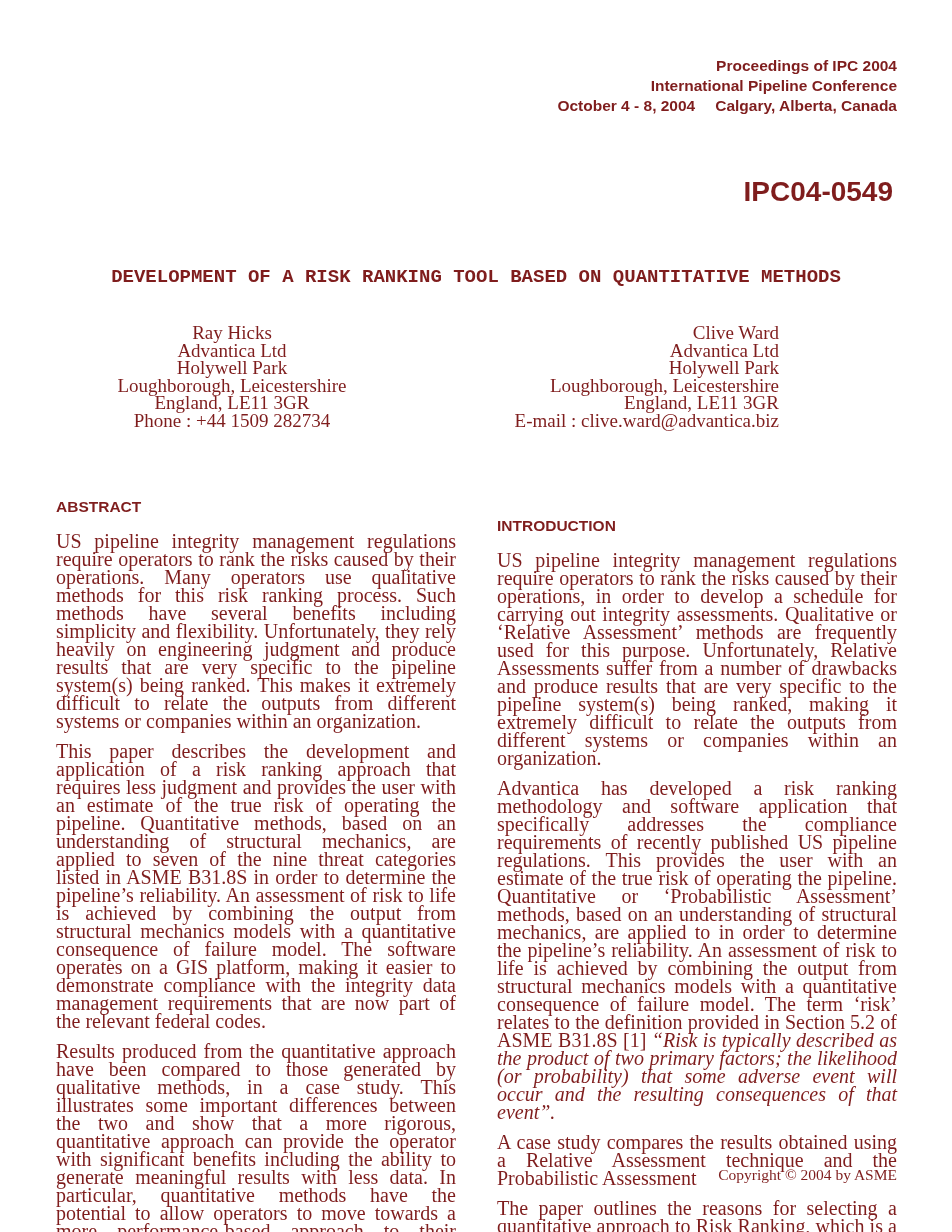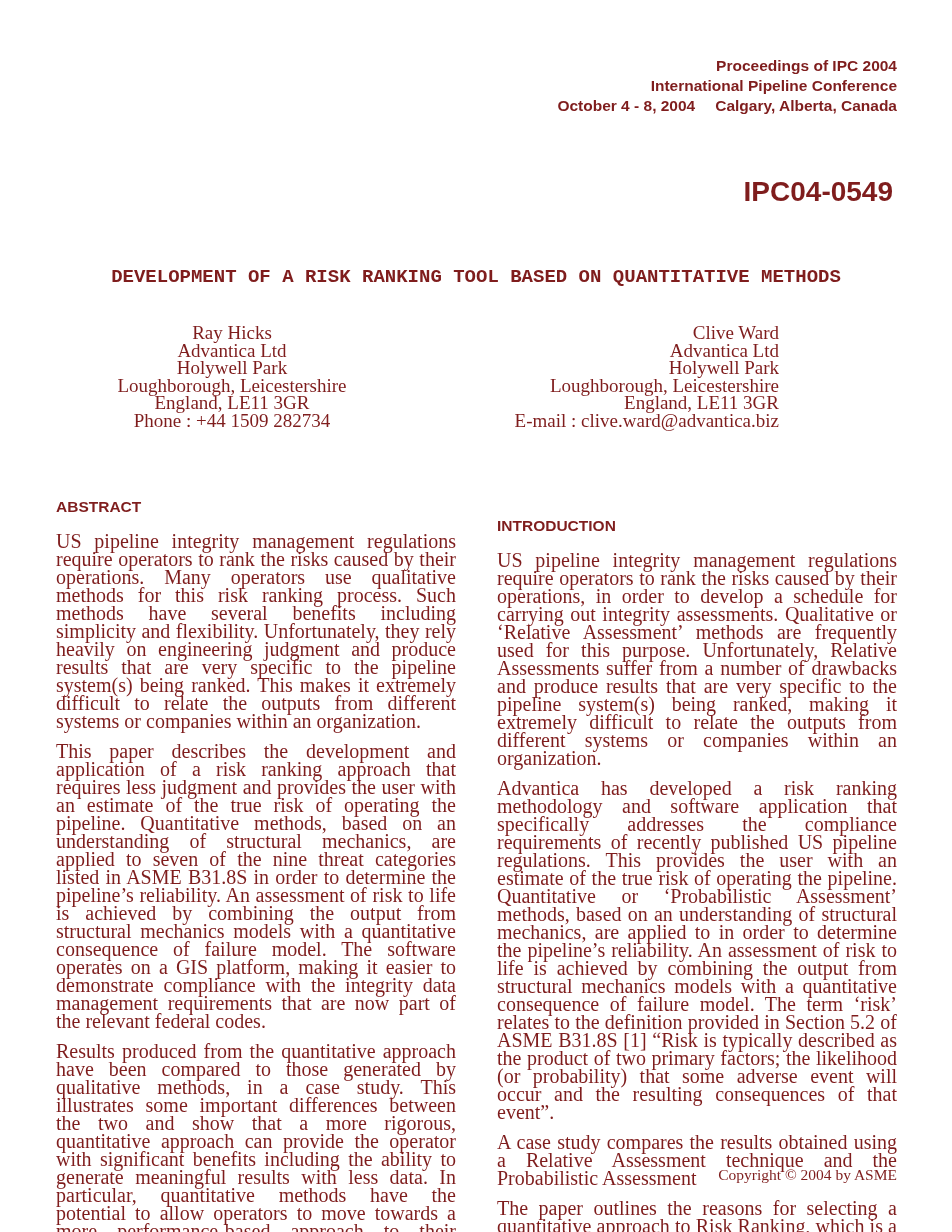--- a/index.html
+++ b/index.html
@@ -51,21 +51,21 @@
   .section-heading {
     font-family:"Liberation Sans", sans-serif;
     font-weight:bold; font-size:15.5px; line-height:18px;
     margin:0 0 16px 0;
   }
   .col p {
     margin:7px 0 12px 0;
     font-size:20px; line-height:18px;
     text-align:justify;
   }
-  .italic { }
+  .italic { font-style:italic; }
 
   .copyright {
     position:absolute; top:1166px; right:55px;
     font-size:15.5px; line-height:18px;
   }
 </style>
 </head>
 <body>
 
 <div class="page">

